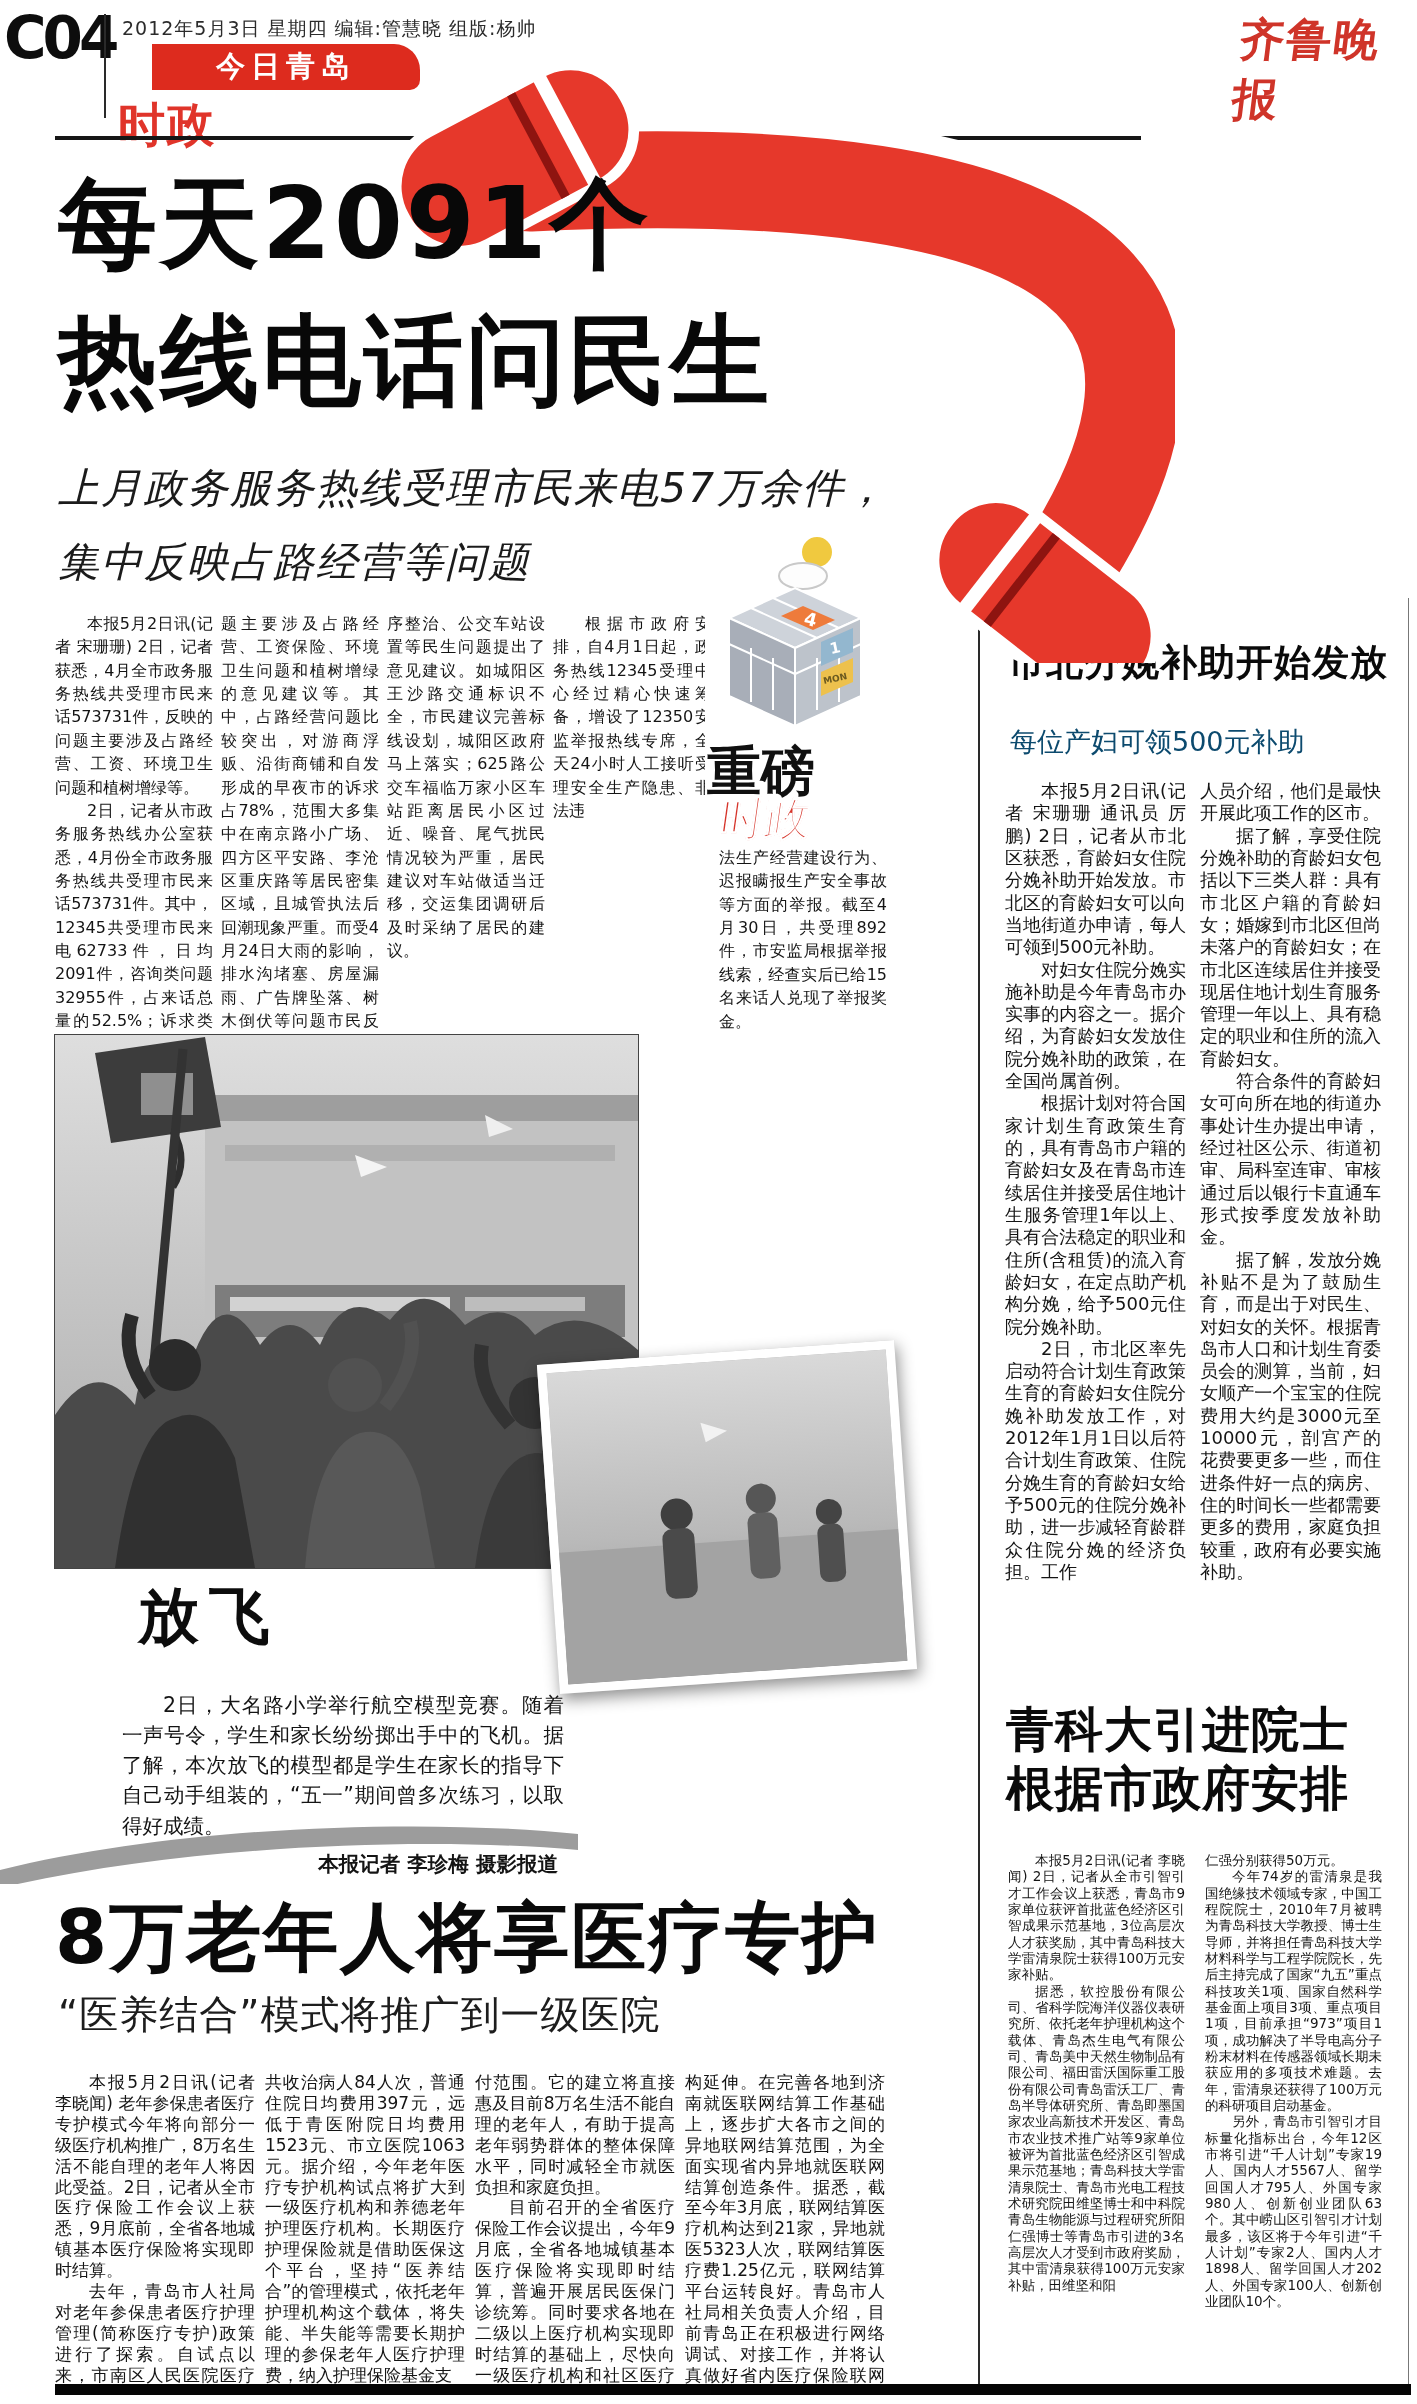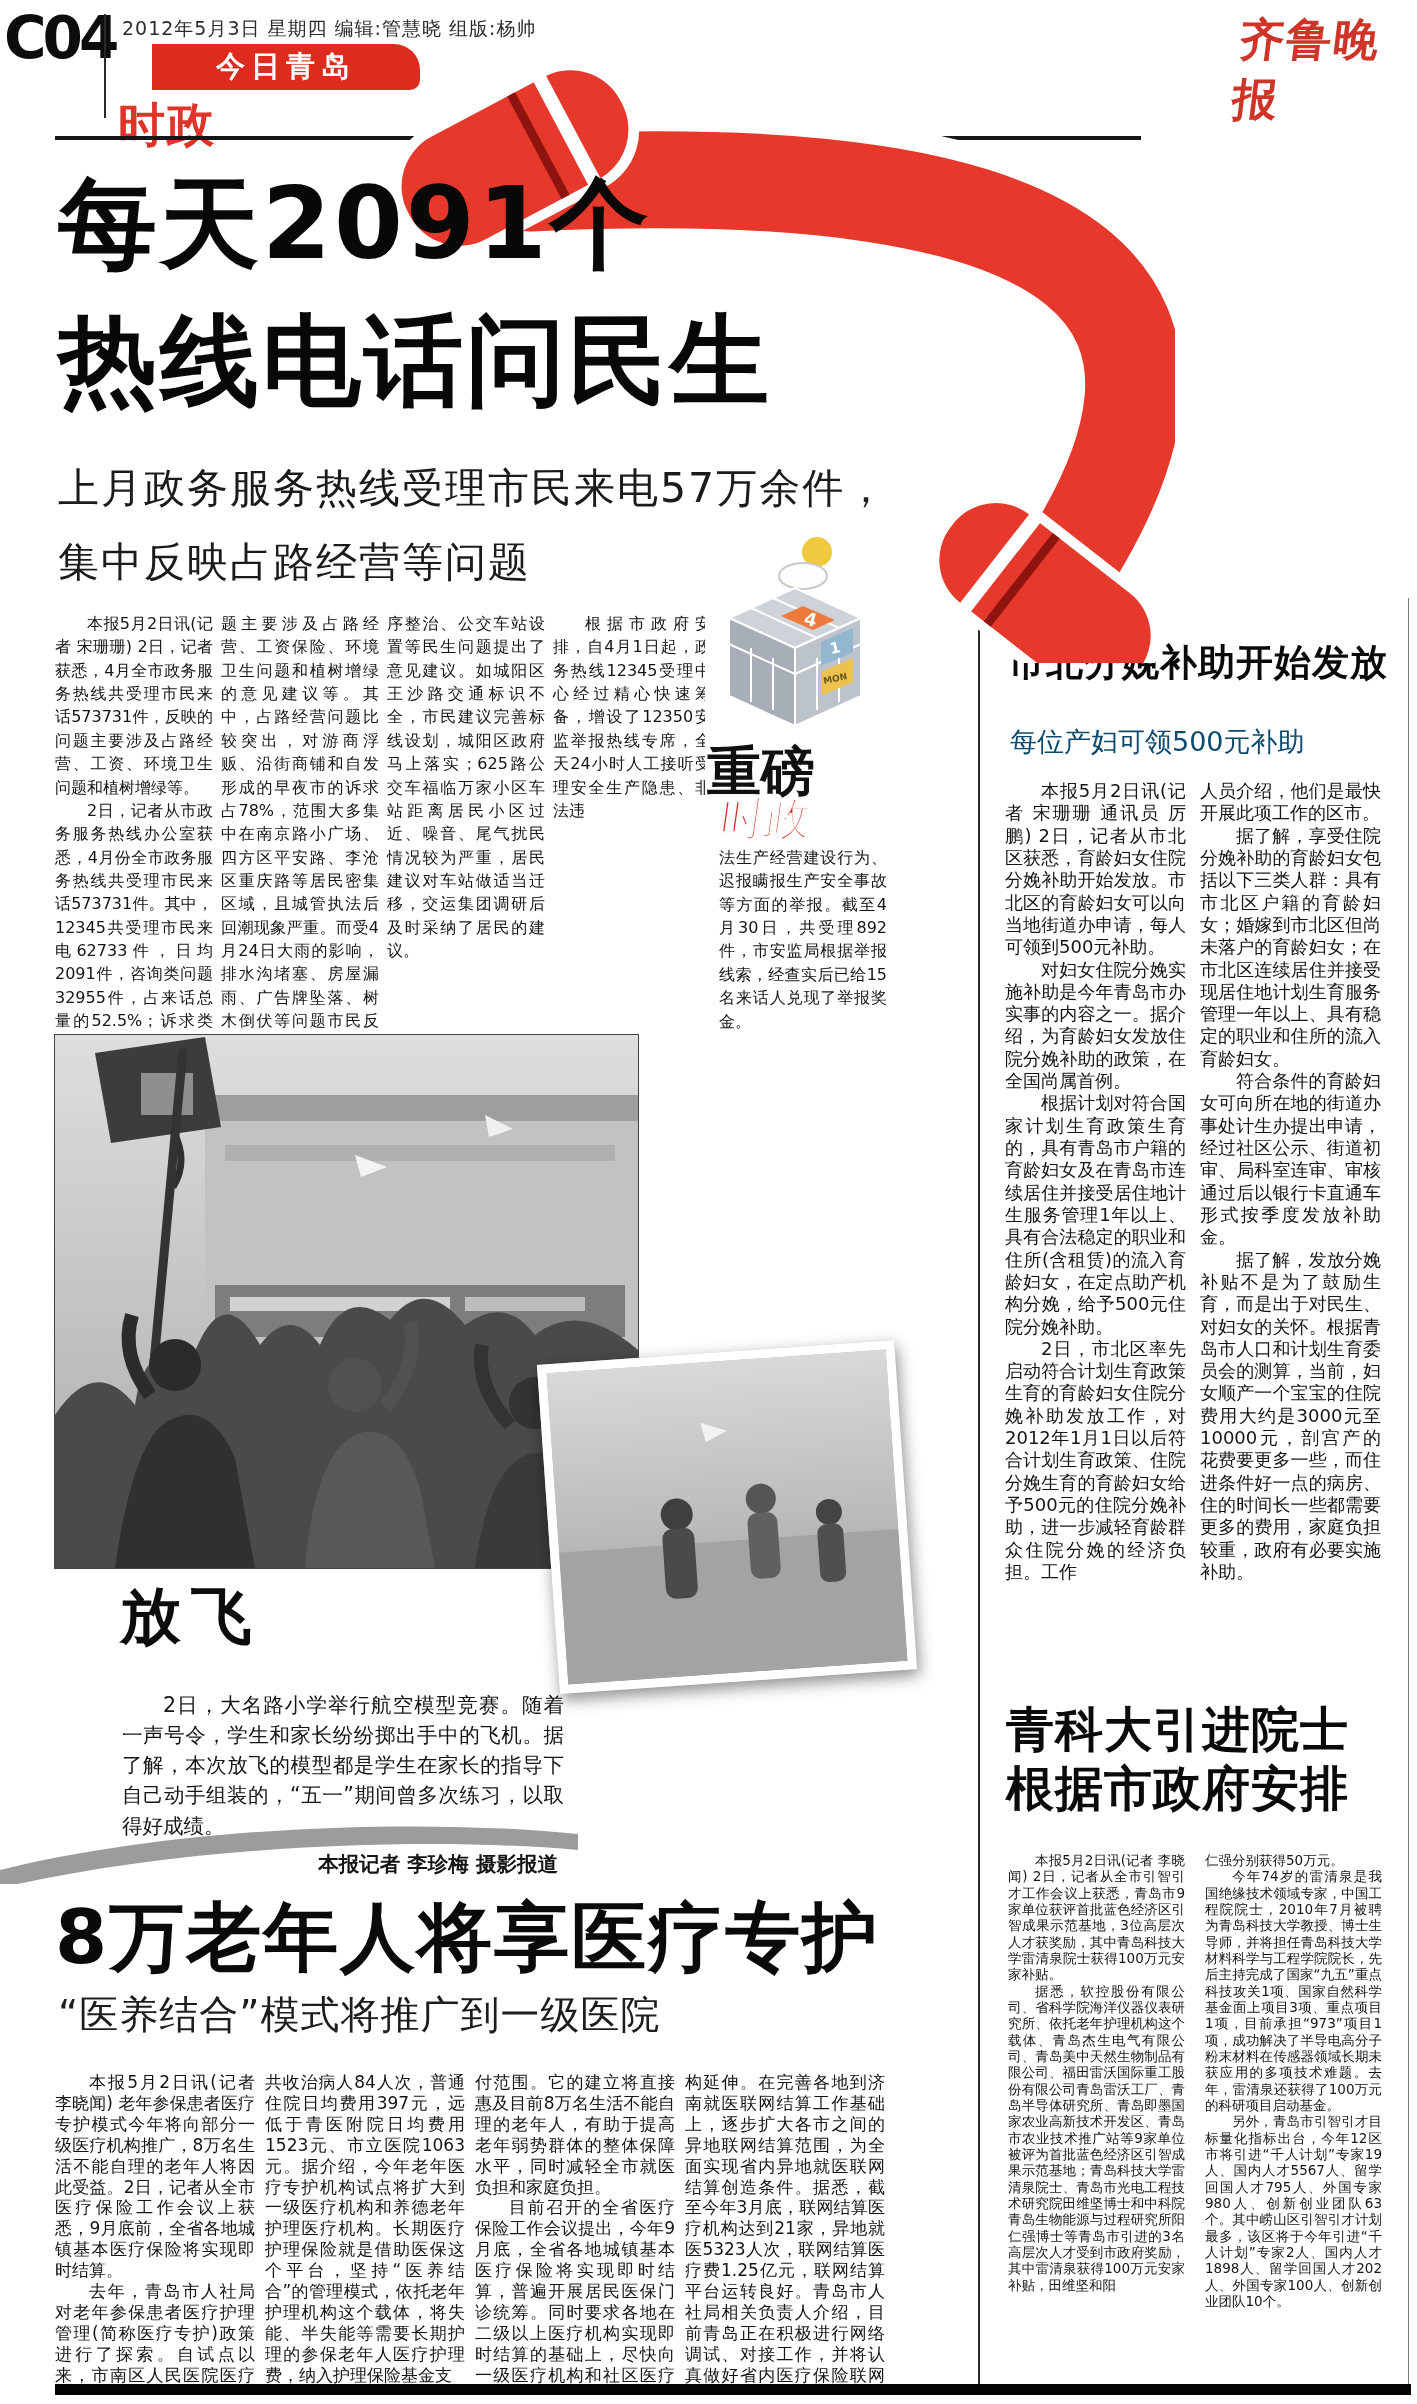--- a/index.html
+++ b/index.html
@@ -16,34 +16,34 @@
          letter-spacing:6px;border-radius:0 26px 10px 0;margin-left:32px;}
   .section-name{left:118px;top:94px;font-size:47px;font-weight:900;color:#e0342a;letter-spacing:2px;}
   .masthead{left:1236px;top:10px;font-size:45px;font-weight:700;color:#cf3429;
             font-family:"DejaVu Serif",serif;transform:skewX(-7deg);letter-spacing:2px;}
   .toprule{left:55px;top:136px;width:1086px;height:4px;background:#161616;}
 
   
   .lead-headline{left:58px;top:156px;font-size:99px;font-weight:900;line-height:1.38;
                  letter-spacing:3px;color:#080808;z-index:4;}
   .lead-subhead{left:58px;top:452px;font-size:41px;font-weight:500;line-height:1.8;
-                letter-spacing:2px;color:#1b1b1b;z-index:4;}
+                letter-spacing:2px;color:#1b1b1b;z-index:4;font-style:italic;}
   .lead-cols{left:55px;top:612px;width:832px;height:424px;overflow:hidden;display:grid;
              grid-template-columns:158px 158px 158px 158px 168px;column-gap:8px;
              font-size:16px;line-height:1.46;}
   .lead-cols .c5{padding-top:234px;}
   .para{margin:0;text-align:justify;text-indent:2em;}
   .para.cont{text-indent:0;}
 
   
   .zb-graphic{left:705px;top:518px;width:180px;height:324px;background:#fff;z-index:3;}
 
   
   .photo-main{left:55px;top:1035px;width:583px;height:533px;background:#c9c9c9;outline:1px solid #444;}
-  .fangfei-title{left:120px;top:1576px;font-size:61px;font-weight:900;letter-spacing:10px;color:#0c0c0c;}
+  .fangfei-title{left:138px;top:1576px;font-size:61px;font-weight:900;letter-spacing:10px;color:#0c0c0c;}
   .caption-block{left:122px;top:1690px;width:442px;font-size:20.5px;line-height:1.47;font-weight:500;}
   .caption-byline{margin-top:8px;text-align:right;font-weight:700;padding-right:6px;}
   .inset-photo{left:548px;top:1352px;width:340px;height:312px;transform:rotate(-4deg);
                border:9px solid #fff;box-shadow:2px 6px 16px rgba(0,0,0,.45);background:#bdbdbd;z-index:3;}
   .swoosh{left:0px;top:1812px;width:580px;height:72px;}
 
   
   .elder-headline{left:55px;top:1888px;font-size:75px;font-weight:900;letter-spacing:2px;color:#0a0a0a;}
   .elder-subhead{left:58px;top:1988px;font-size:39px;font-weight:500;letter-spacing:1px;color:#1d1d1d;}
   .elder-cols{left:55px;top:2072px;width:832px;height:312px;overflow:hidden;display:grid;

